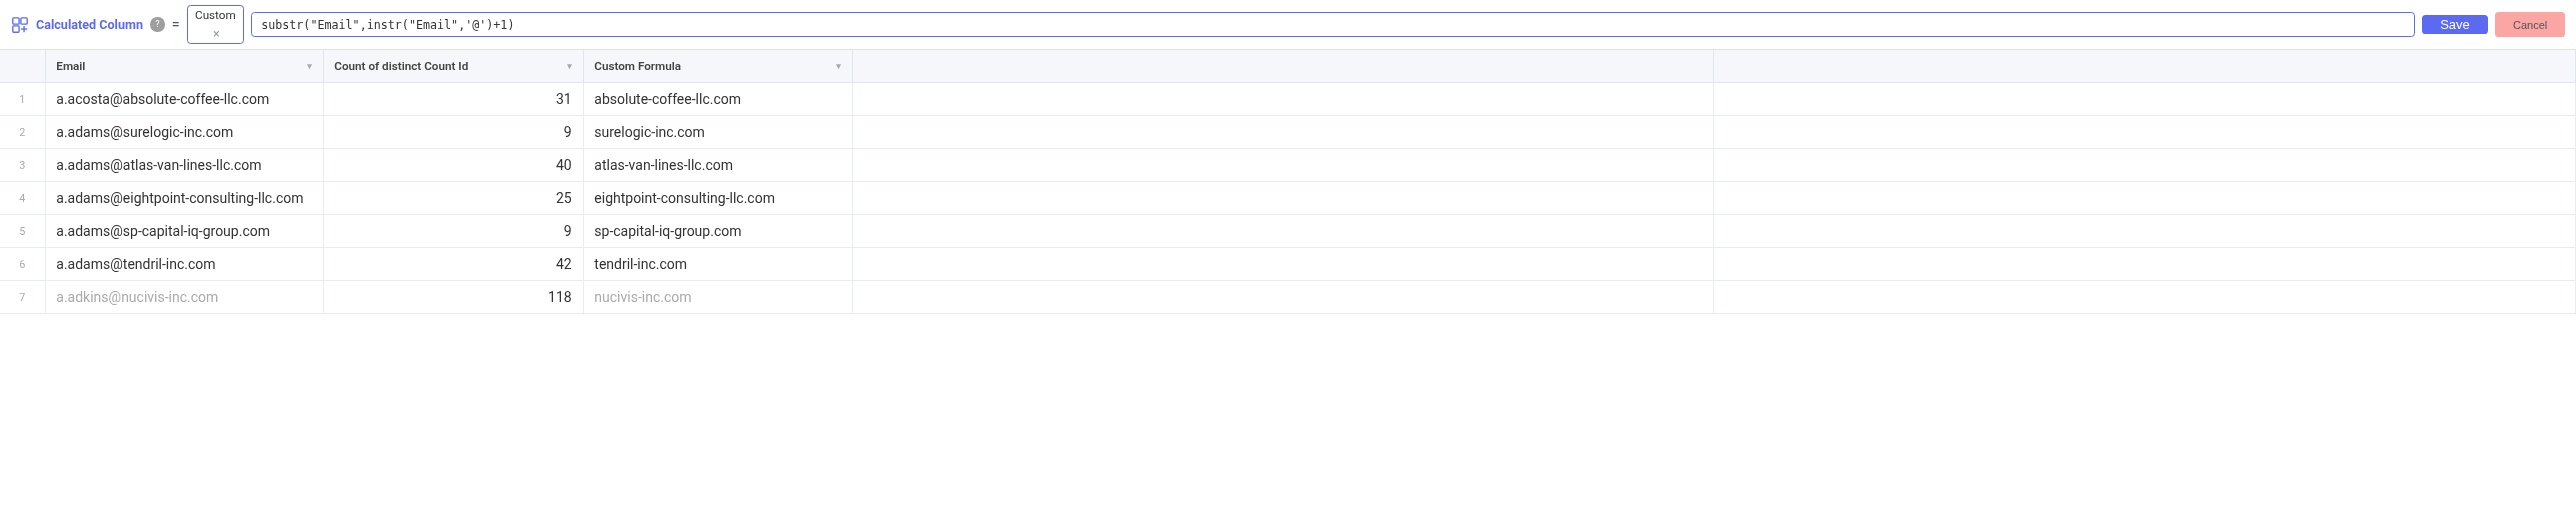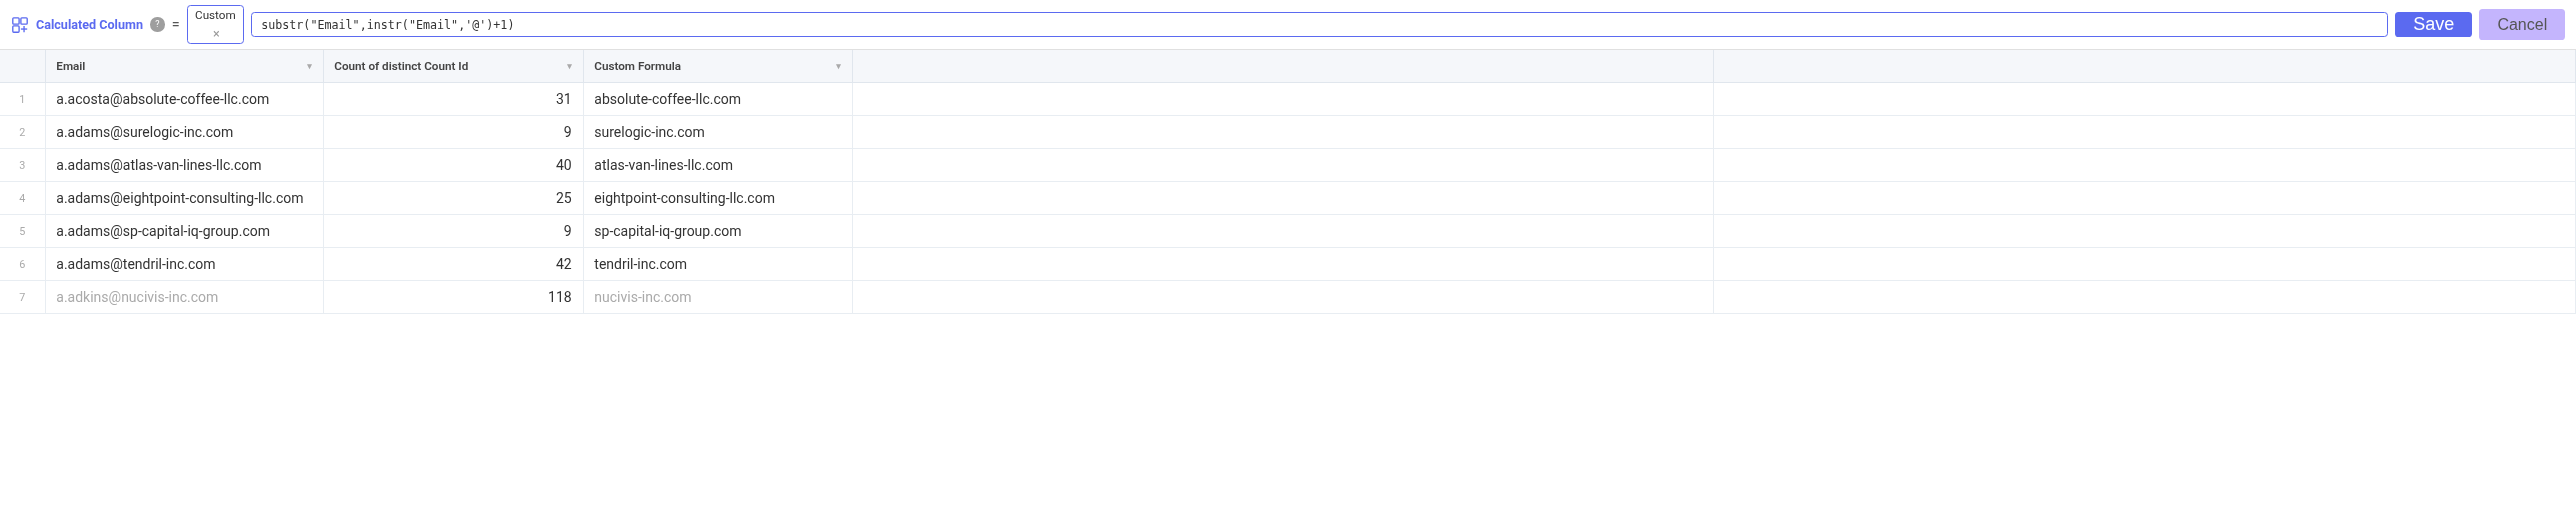--- a/index.html
+++ b/index.html
@@ -94,33 +94,33 @@
       color: #333;
       font-family: monospace;
     }
 
     .save-button {
       background: #5b6af0;
       color: #fff;
       border: none;
       border-radius: 3.6px;
       padding: 2px 18px;
-      font-size: 18px;
+      font-size: 13px;
       font-weight: 500;
       cursor: pointer;
       white-space: nowrap;
     }
 
     .cancel-button {
-      background: #c4b5fd;
+      background: #fca5a5;
       color: #555;
       border: none;
       border-radius: 3.6px;
       padding: 6.3px 18px;
-      font-size: 16px;
+      font-size: 11px;
       font-weight: 500;
       cursor: pointer;
       white-space: nowrap;
     }
 
     
     .data-table {
       width: 100%;
       border-collapse: collapse;
       table-layout: fixed;

